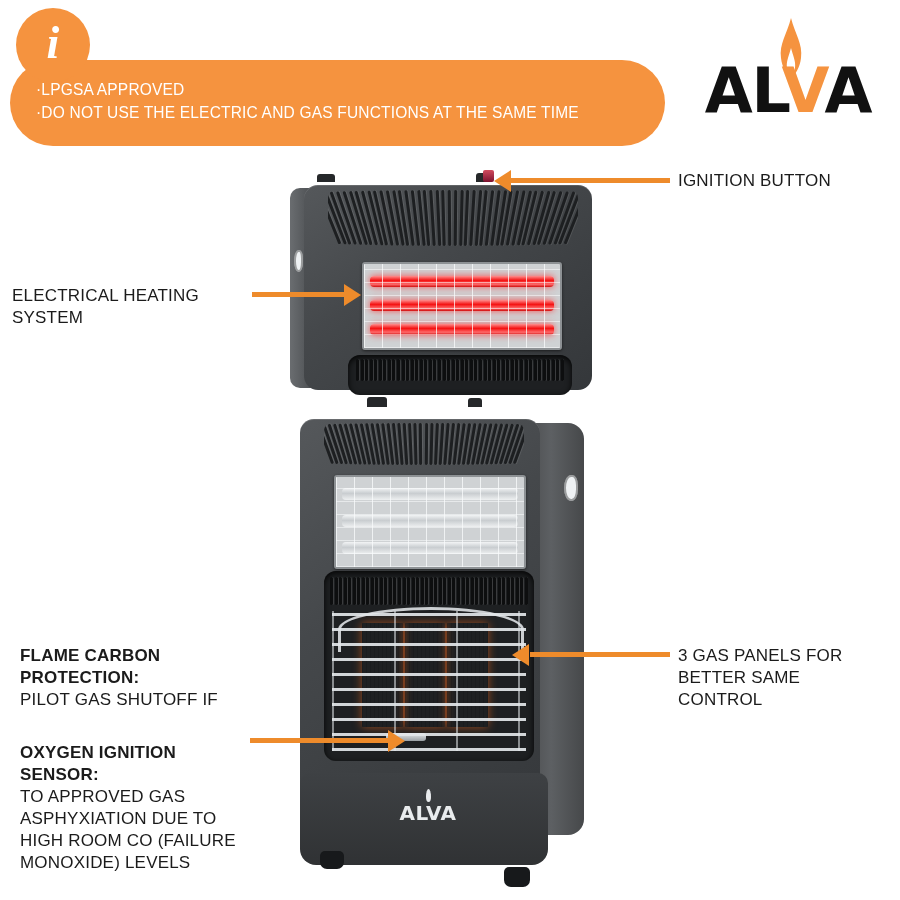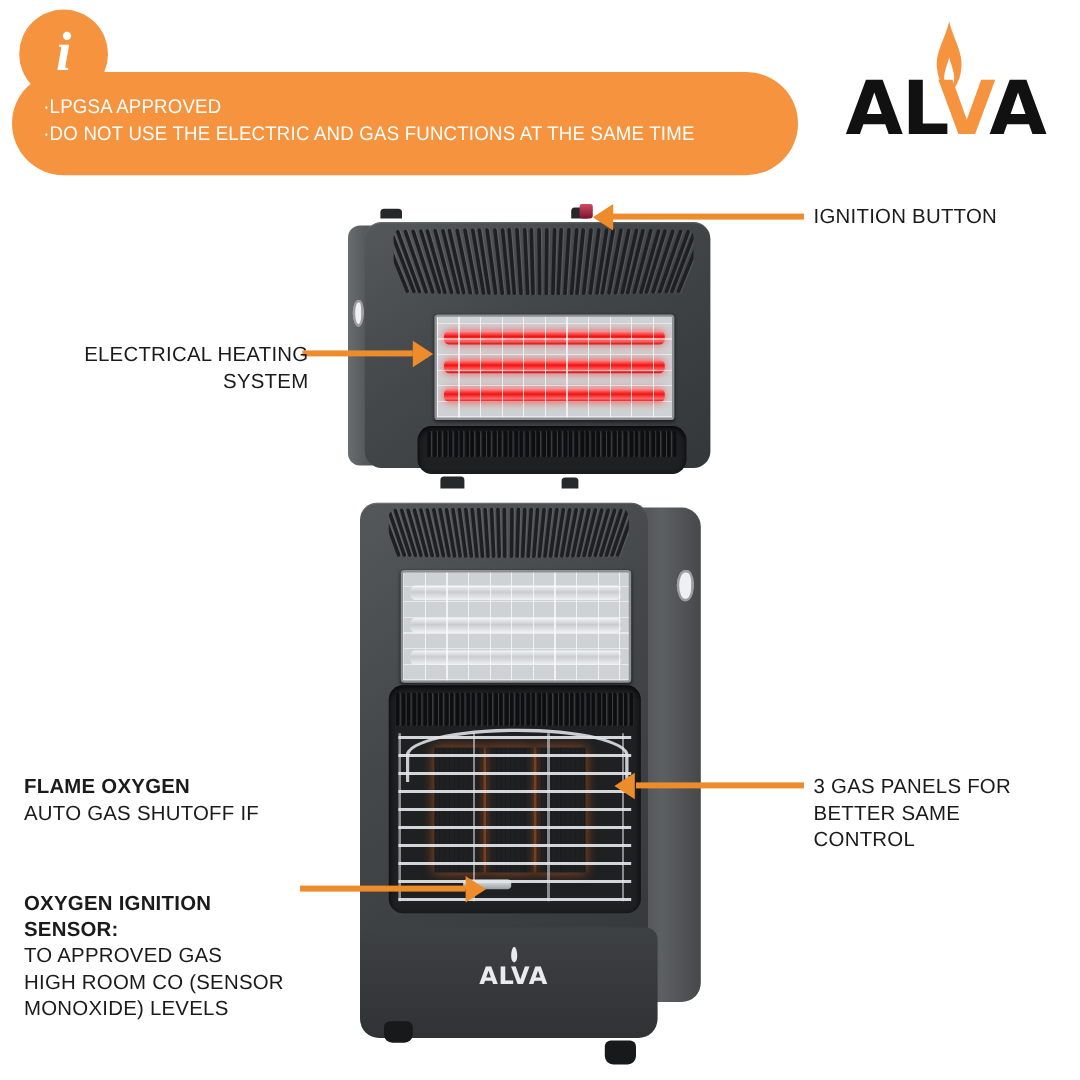--- a/index.html
+++ b/index.html
@@ -379,39 +379,41 @@
 </div>
 
 <div class="lead" style="left:510px;top:178px;width:160px;"></div>
 <div class="arrow-l" style="left:494px;top:170px;"></div>
 <div class="callout" style="left:678px;top:170px;width:220px;">
   <span class="bd">IGNITION BUTTON</span>
 </div>
 
 <div class="lead" style="left:252px;top:292px;width:92px;"></div>
 <div class="arrow-r" style="left:344px;top:284px;"></div>
-<div class="callout" style="left:27px;top:285px;width:230px;text-align:right;">
+<div class="callout" style="left:12px;top:285px;width:230px;">
   <span class="bd">ELECTRICAL HEATING</span>
   <span class="bd">SYSTEM</span>
 </div>
 
 <div class="lead" style="left:530px;top:652px;width:140px;"></div>
 <div class="arrow-l" style="left:512px;top:644px;"></div>
 <div class="callout" style="left:678px;top:645px;width:215px;">
   <span class="bd">3 GAS PANELS FOR</span>
   <span class="bd">BETTER SAME</span>
   <span class="bd">CONTROL</span>
 </div>
 
 <div class="callout" style="left:20px;top:645px;width:250px;">
-  <span class="hd">FLAME OXYGEN</span>
-  <span class="bd">AUTO GAS SHUTOFF IF</span>
+  <span class="hd">FLAME CARBON</span>
+  <span class="hd">PROTECTION:</span>
+  <span class="bd">PILOT GAS SHUTOFF IF</span>
 </div>
 
 <div class="lead" style="left:250px;top:738px;width:138px;"></div>
 <div class="arrow-r" style="left:388px;top:730px;"></div>
 <div class="callout" style="left:20px;top:742px;width:250px;">
   <span class="hd">OXYGEN IGNITION</span>
   <span class="hd">SENSOR:</span>
   <span class="bd">TO APPROVED GAS</span>
-  <span class="bd">HIGH ROOM CO (SENSOR</span>
+  <span class="bd">ASPHYXIATION DUE TO</span>
+  <span class="bd">HIGH ROOM CO (FAILURE</span>
   <span class="bd">MONOXIDE) LEVELS</span>
 </div>
 
 </body></html>

